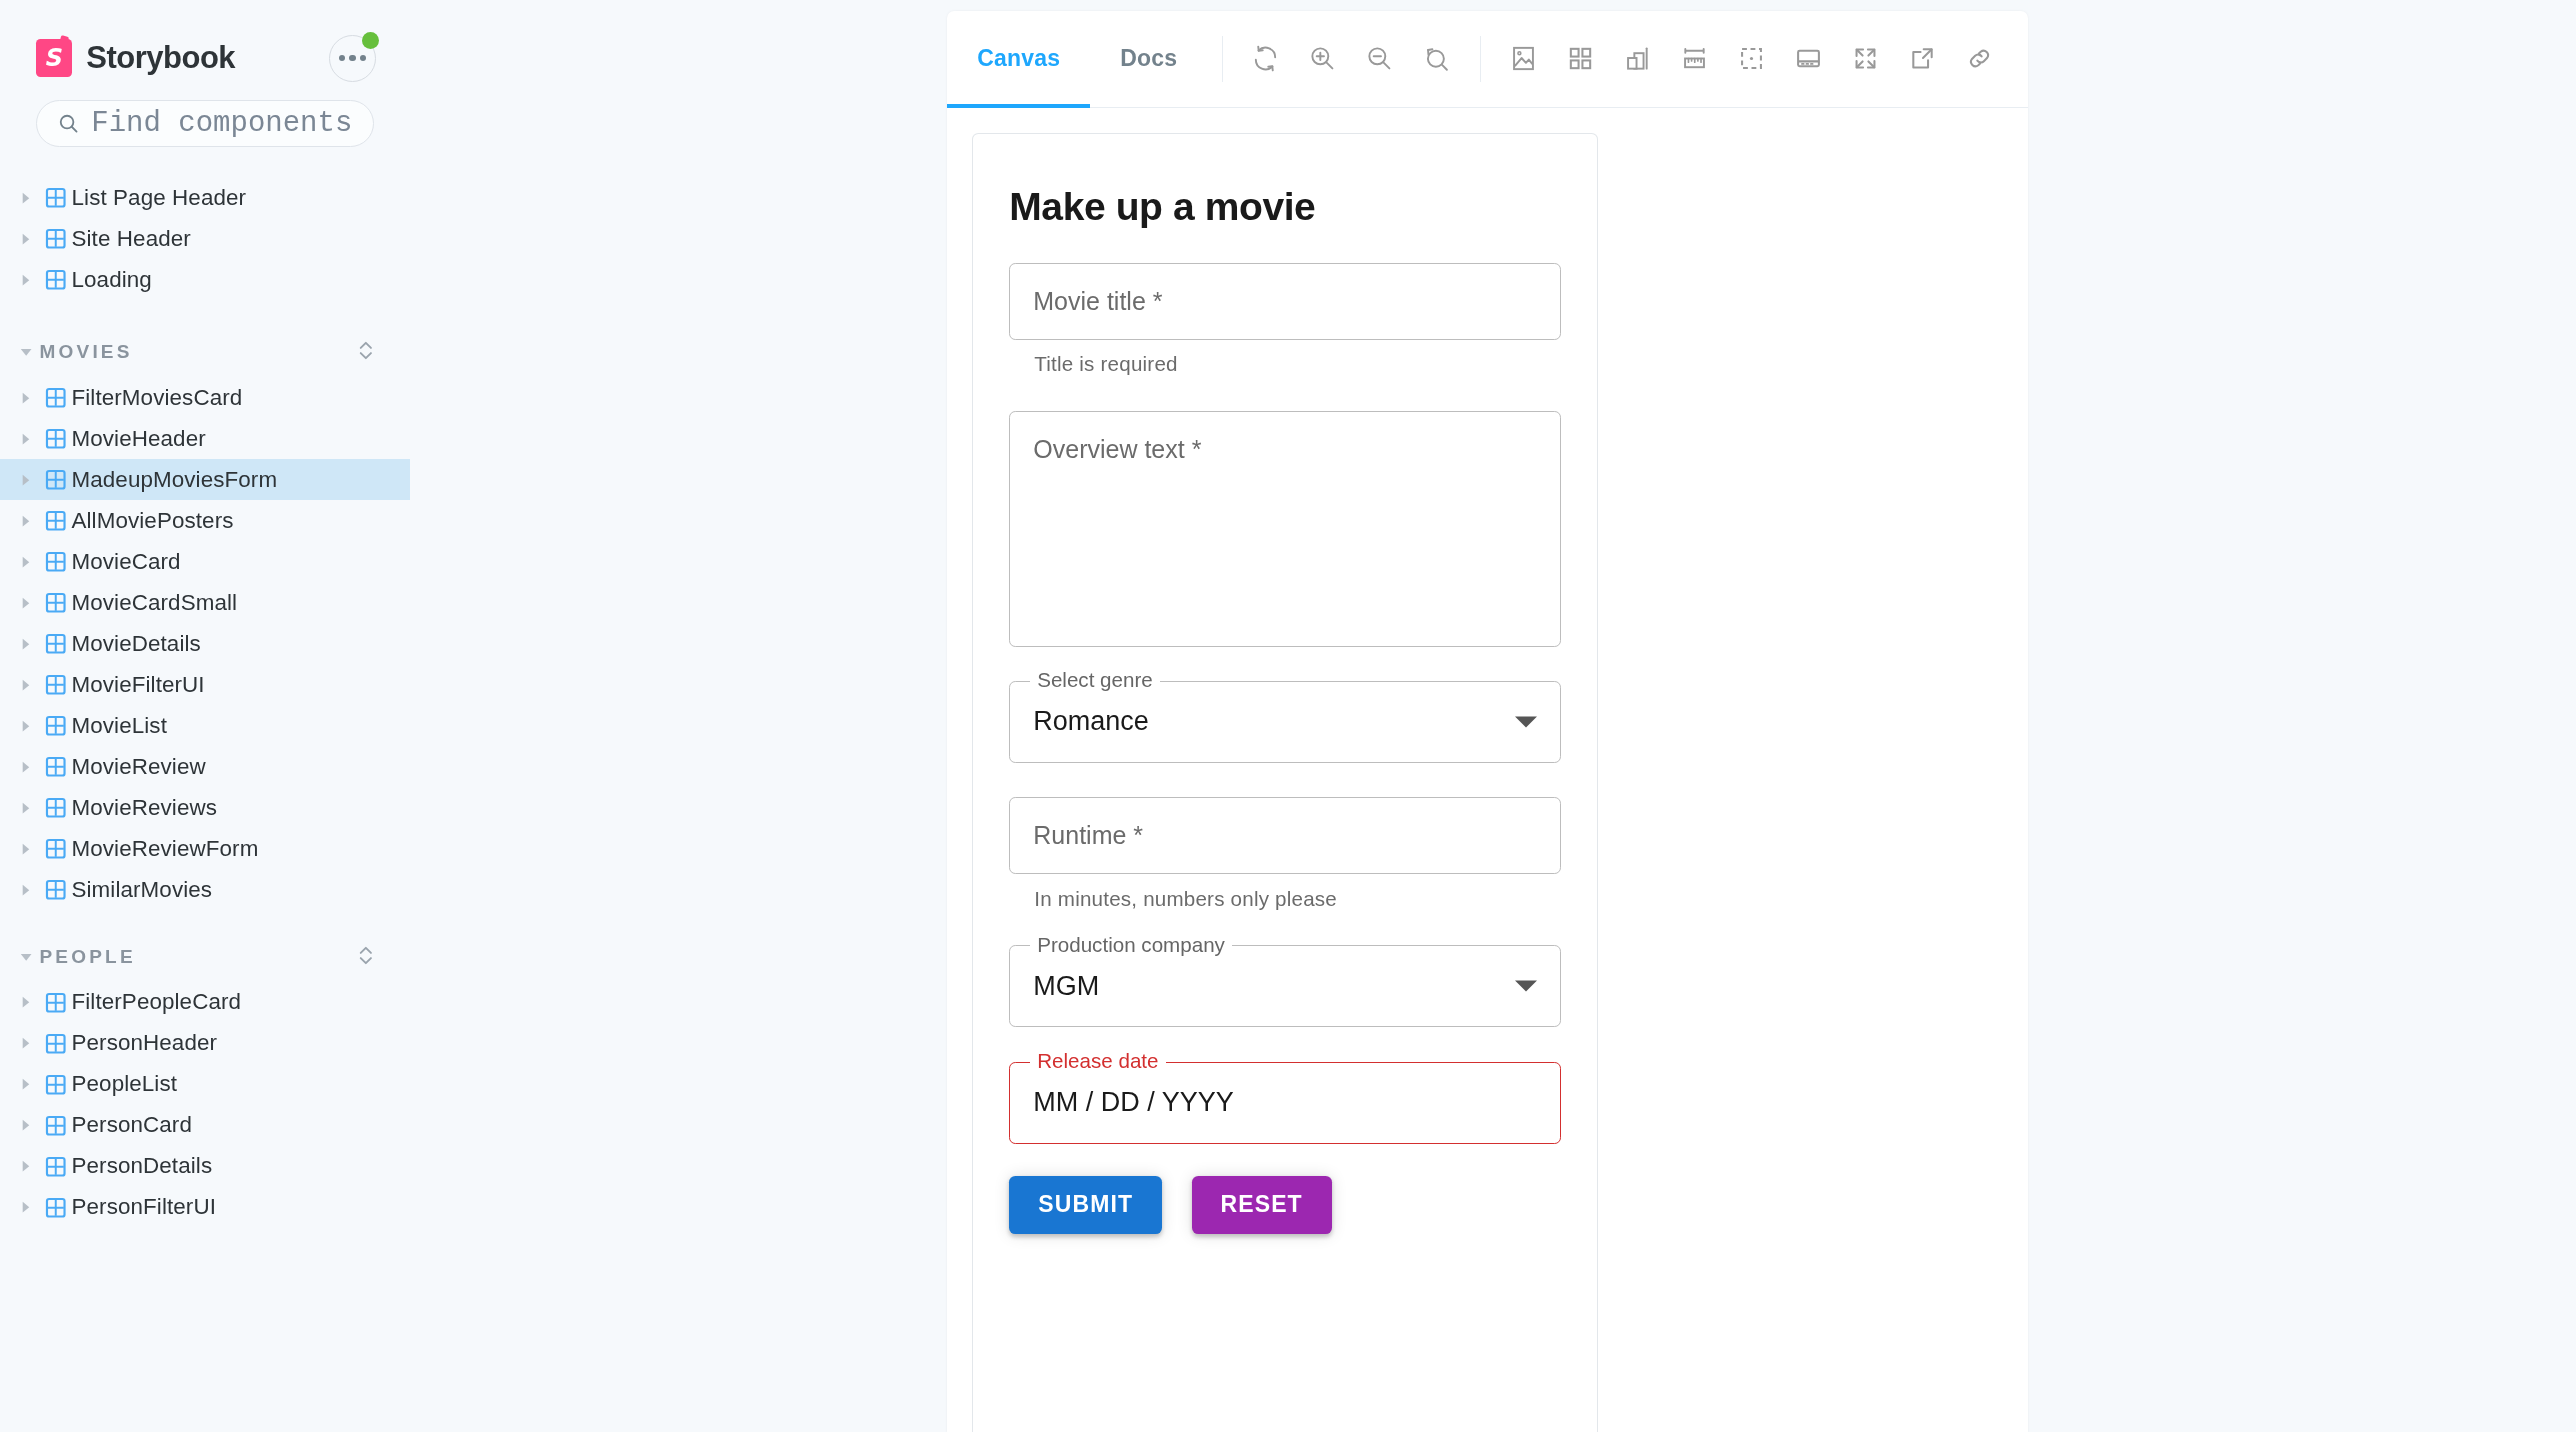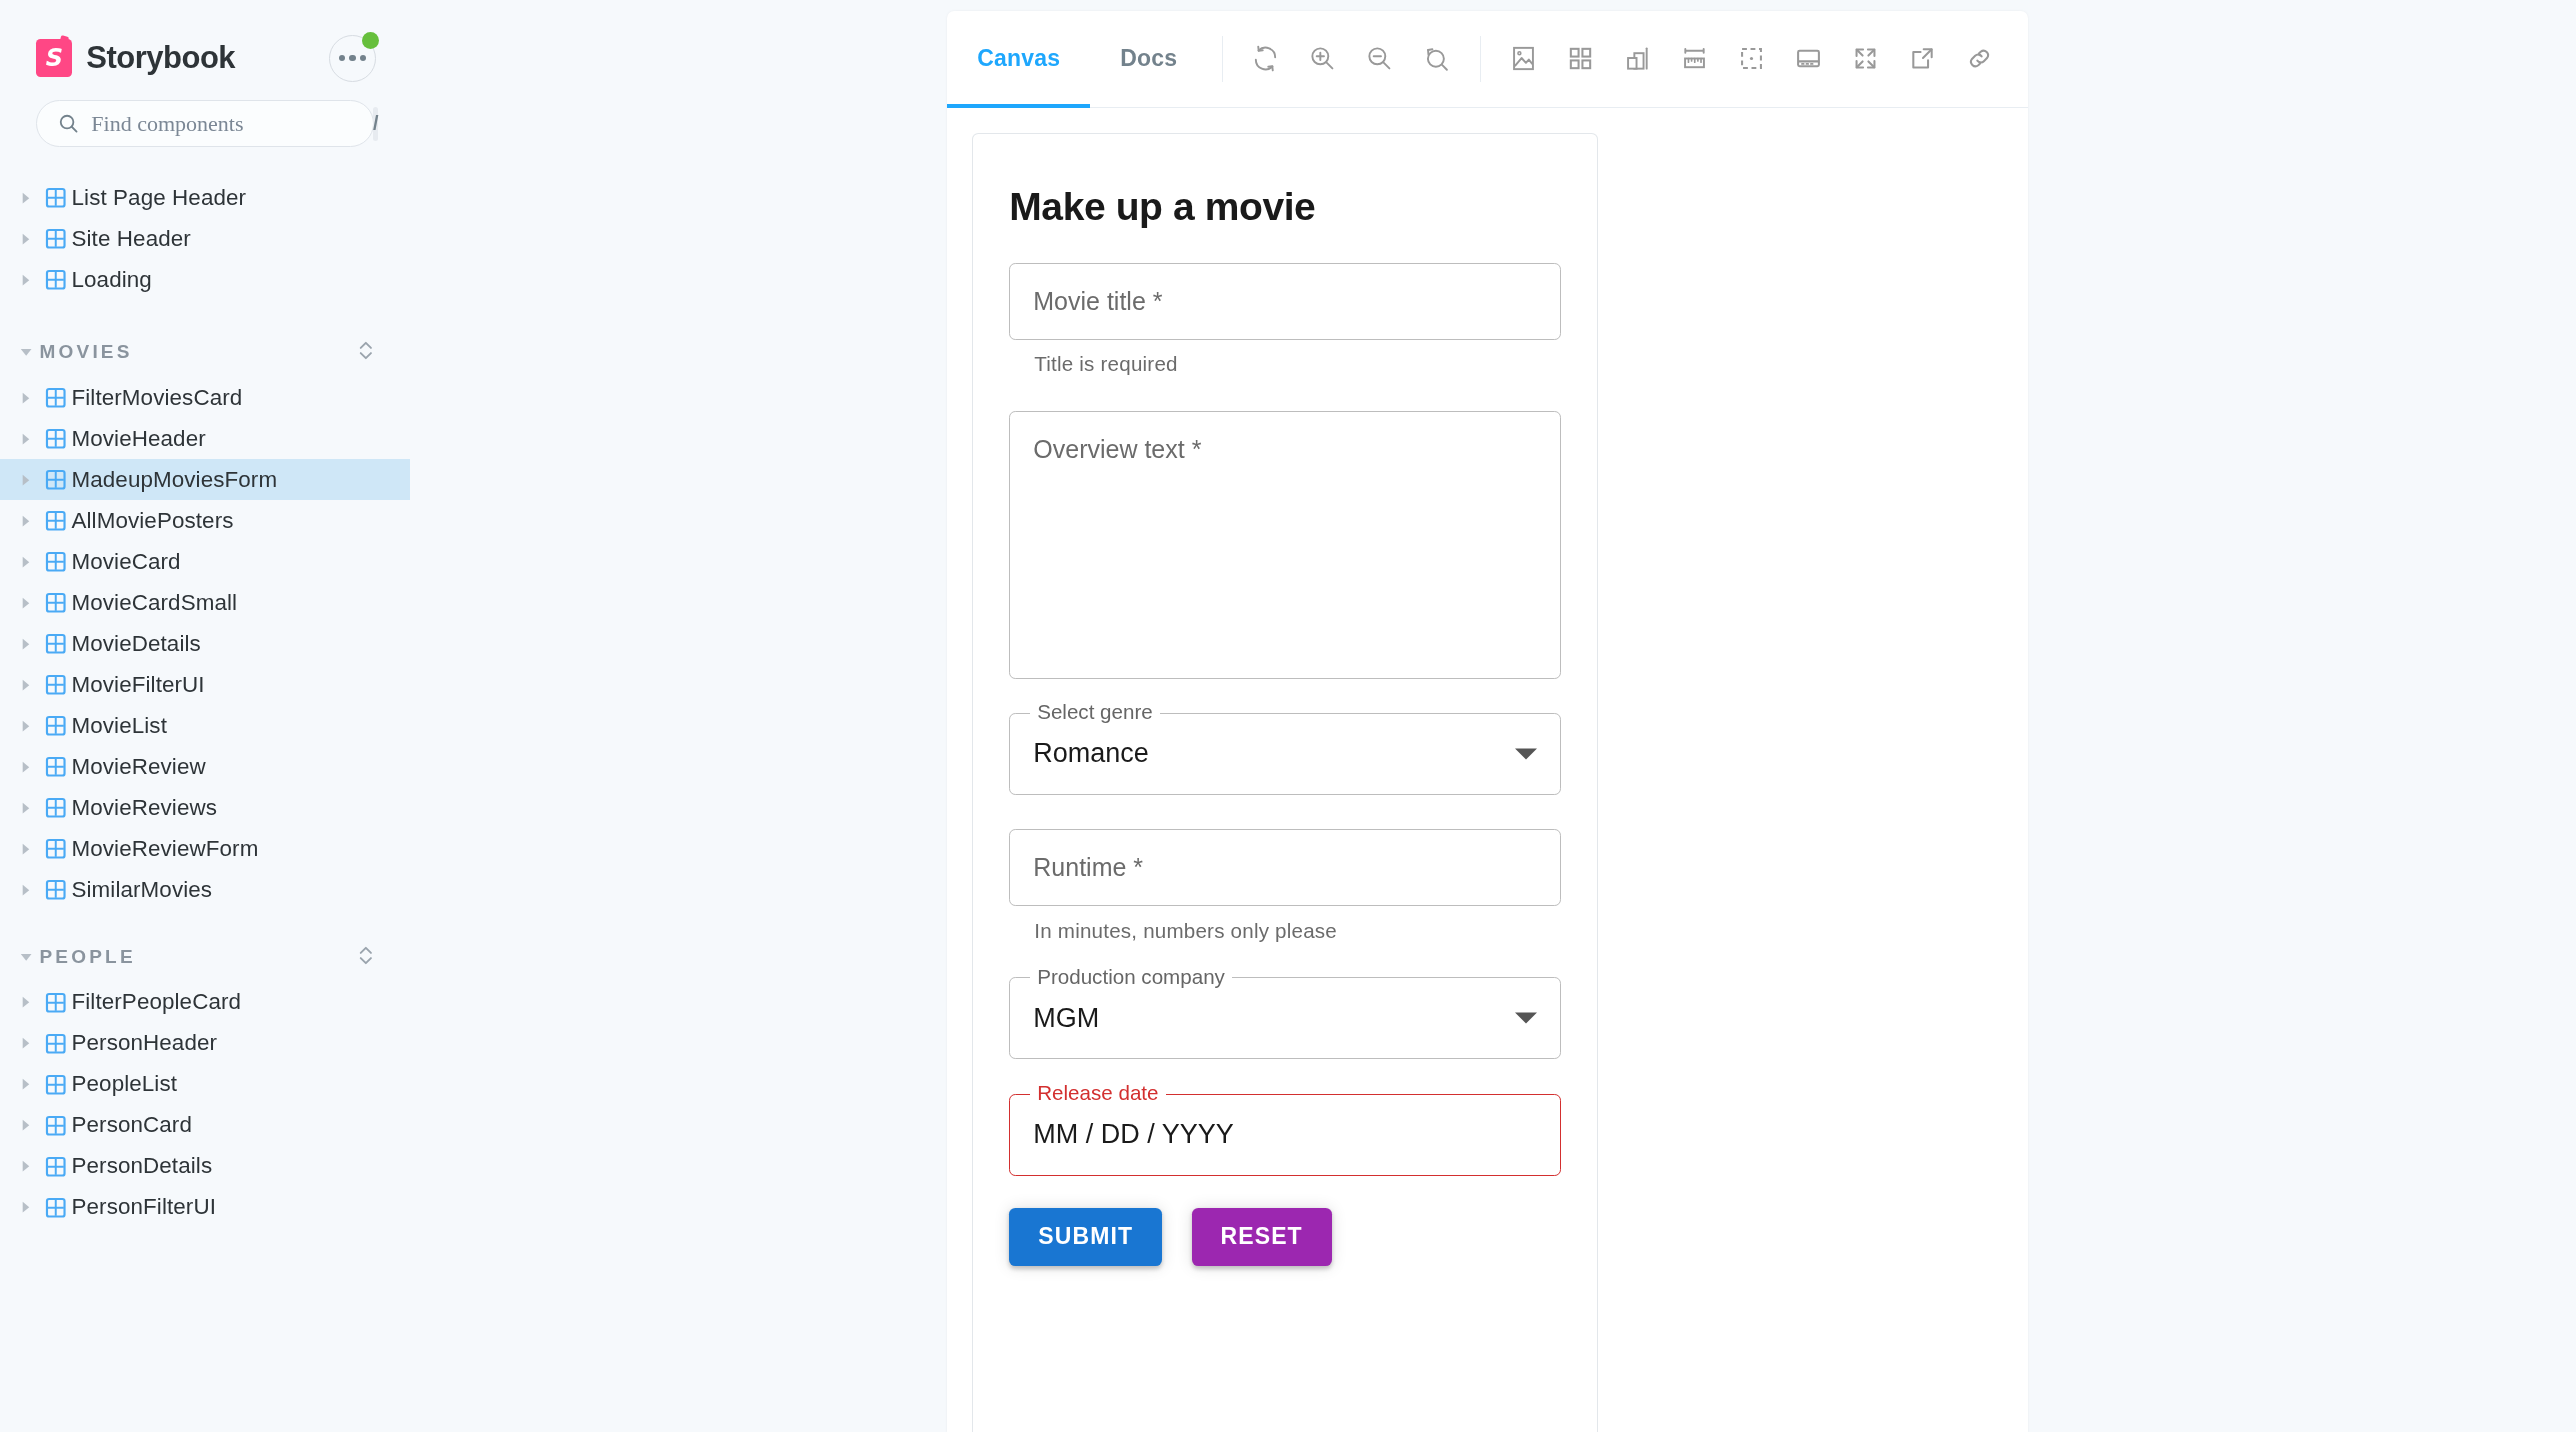--- a/index.html
+++ b/index.html
@@ -60,22 +60,22 @@
 
   .sb-search-wrap { padding: 14.3px 36px 0 36px; }
   .sb-search {
     height: 47px; border: 1.4px solid #dfe4ea; border-radius: 25px;
     background: #fbfdfe; display: flex; align-items: center;
     padding: 0 8px 0 19.7px; gap: 11.6px; cursor: text;
   }
   .sb-search svg { flex: 0 0 auto; }
   .sb-search input {
     flex: 1; border: 0; outline: 0; background: transparent;
-    font-size: 22px; color: #737373;
-    font-family: Liberation Serif, serif;
+    font-size: 29px; color: #737373;
+    font-family: Liberation Mono, monospace;
   }
   .sb-search input::placeholder { color: #7b8795; }
   .slash-key {
     width: 36px; height: 34px; border-radius: 7.2px; background: #e7ebf0;
     display: flex; align-items: center; justify-content: center;
     color: #73828c; font-size: 19.7px; font-weight: 600;
   }
 
   .sb-tree { margin-top: 30px; flex: 1; overflow: hidden; }
   .tree-row {
@@ -161,21 +161,21 @@
 
   
   .mui-field { position: relative; margin-bottom: 5.4px; }
   .mui-box {
     border: 1.4px solid #bdbdbd; border-radius: 6.3px;
     background: #fff; position: relative;
     display: flex; align-items: center;
     padding: 16px 23px;
   }
   .mui-box.h-text { height: 77px; }
-  .mui-box.h-area { height: 268px; align-items: flex-start; padding-top: 23px; }
+  .mui-box.h-area { height: 236px; align-items: flex-start; padding-top: 23px; }
   .mui-box.h-select { height: 82px; }
   .mui-box.err { border-color: #d32f2f; }
   .mui-placeholder {
     font-size: 25px; color: #6b6b6b;
   }
   .mui-value { font-size: 27px; color: #1a1a1a; }
   .mui-notch {
     position: absolute; top: -11.6px; left: 19.7px;
     background: #fff; padding: 0 7.2px;
     font-size: 20.6px; color: #666; line-height: 1;

